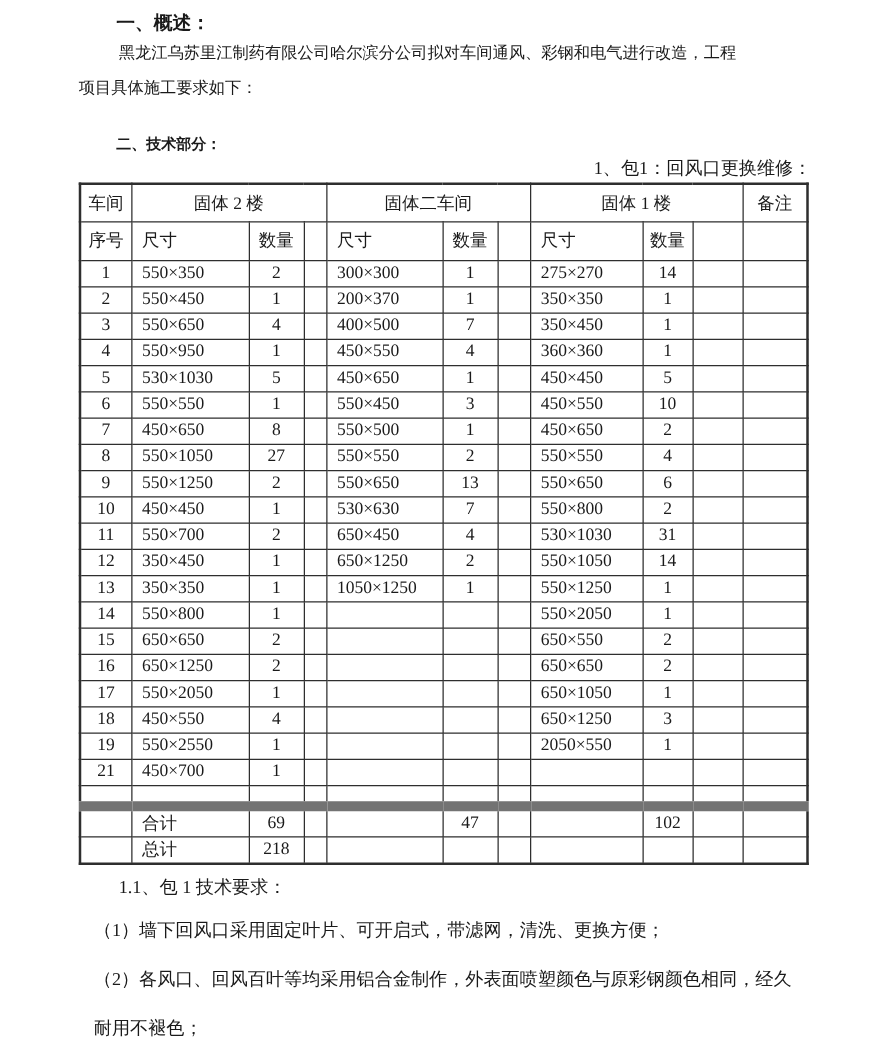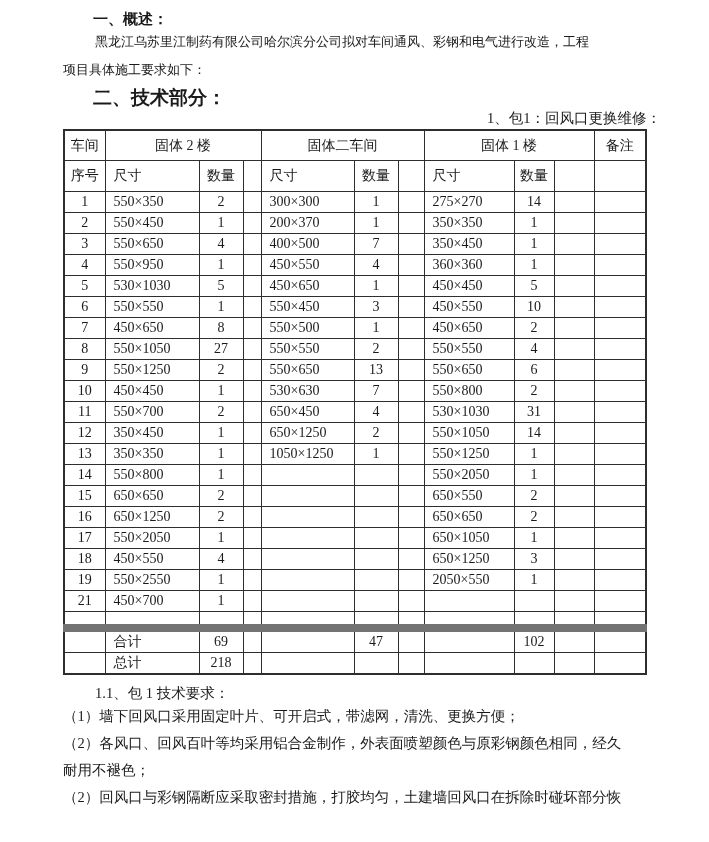--- a/index.html
+++ b/index.html
@@ -5,30 +5,30 @@
   html, body { margin:0; padding:0; overflow:hidden; }
   body {
     width:709px; height:842px;
     background:#ffffff;
     color:#1a1a1a;
     font-family:"Liberation Serif","DejaVu Serif",serif;
   }
   .doc {
     box-sizing:border-box;
     width:709px; height:668px;
-    padding:10px 48px 0 63px;
+    padding:10px 60px 0 63px;
     position:relative;
   }
   .h1 {
     font-weight:bold; font-size:15px; line-height:18px;
     margin:0 0 0 30px;
   }
   .h2 {
-    font-weight:bold; font-size:19px; line-height:20px;
-    margin:4px 0 0 30px;
+    font-weight:bold; font-size:12px; line-height:20px;
+    margin:21px 0 0 30px;
   }
   .pkg {
     font-size:14.5px; line-height:20px; margin:0 0 0 30px;text-align:right;
   }
   .para { font-size:13px; line-height:28px; margin:0; }
   .indent { margin-left:32px; }
   
   table.grid {
     border-collapse:collapse;
     table-layout:fixed;
@@ -48,21 +48,21 @@
     text-align:center;
   }
   tr.ghdr th { height:29px; }
   tr.shdr th { height:30px; }
   tr.row-data td, tr.row-subtotal td, tr.row-total td { height:20px; }
   tr.row-spacer td { height:12px; }
   tr.row-subtotal td { border-top:8px solid #737373; }
   .c-size, .th-size { text-align:left !important; padding-left:8px !important; }
   
   .req-h { margin:8px 0 0 32px; font-size:14.5px; line-height:20px; }
-  .note  { font-size:14.5px; line-height:27px; margin:0; }
+  .note  { font-size:14.5px; line-height:27px; margin:12px; }
 </style>
 </head>
 <body>
 
 <div class="doc">
 
   <div class="h1">一、概述：</div>
   <div class="para indent">黑龙江乌苏里江制药有限公司哈尔滨分公司拟对车间通风、彩钢和电气进行改造，工程</div>
   <div class="para">项目具体施工要求如下：</div>
   <div class="h2">二、技术部分：</div>

